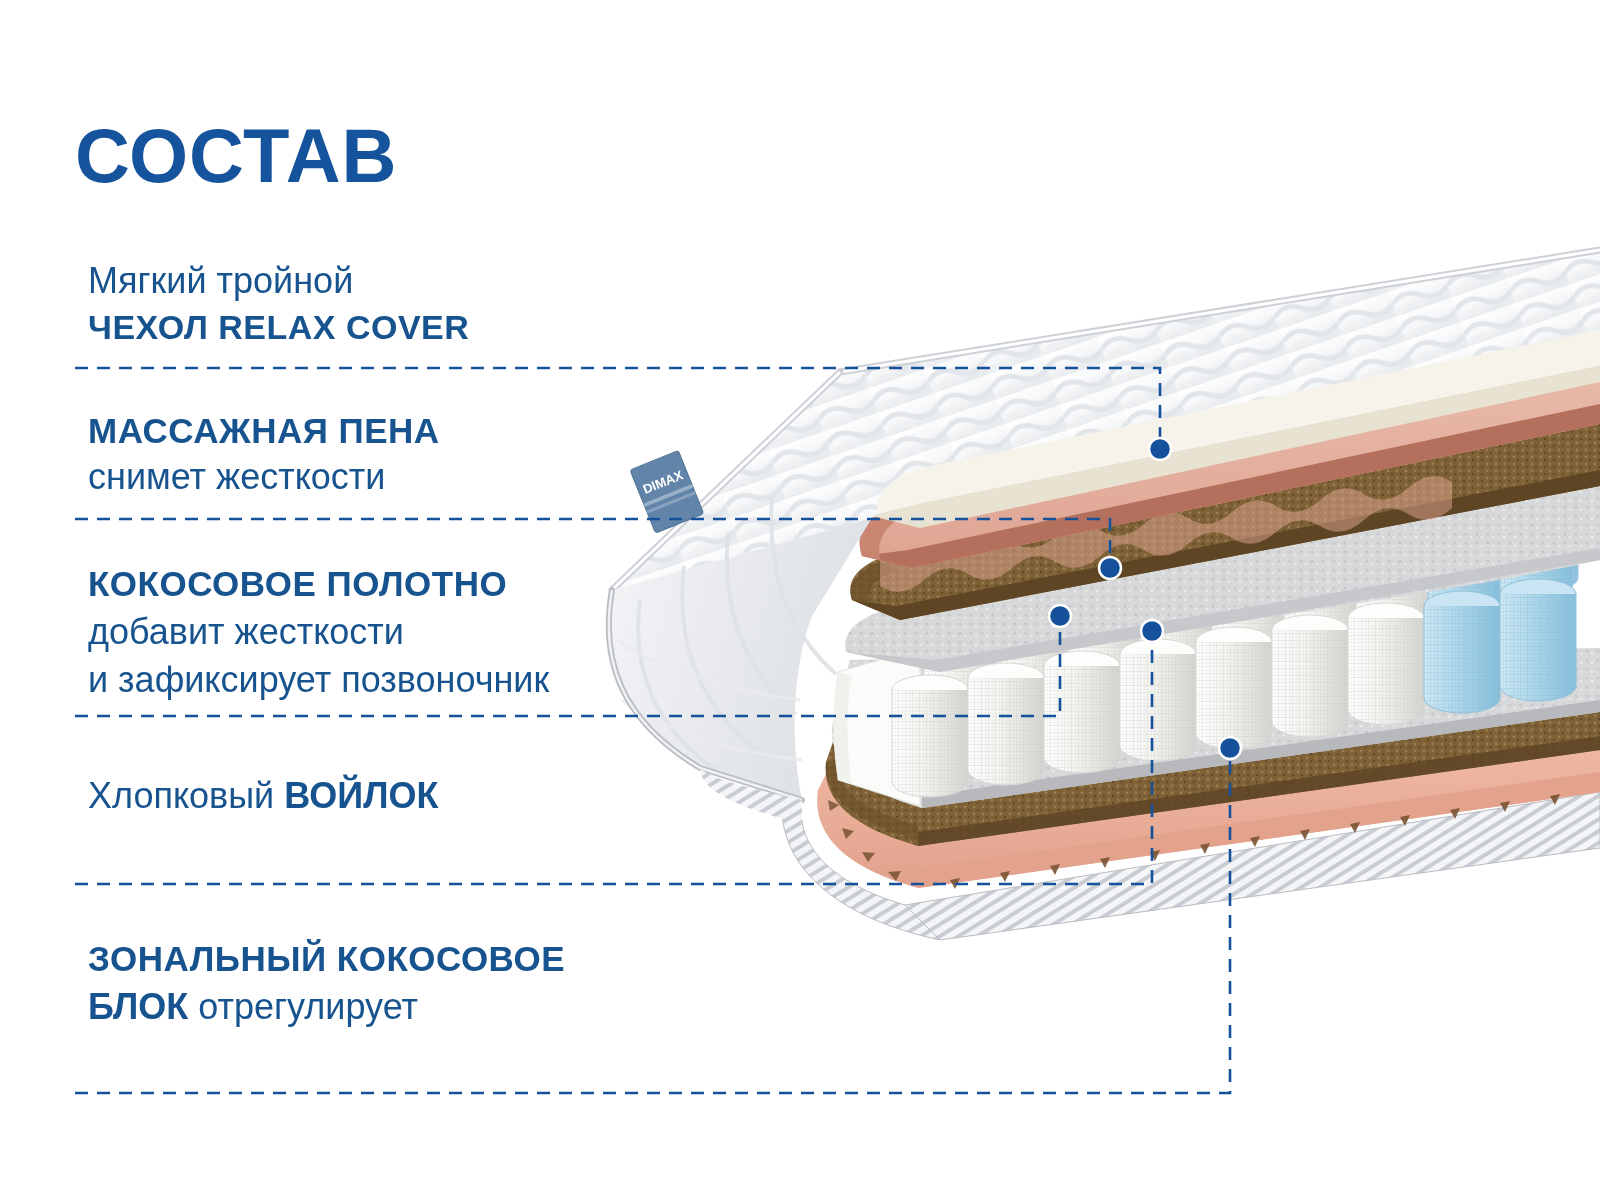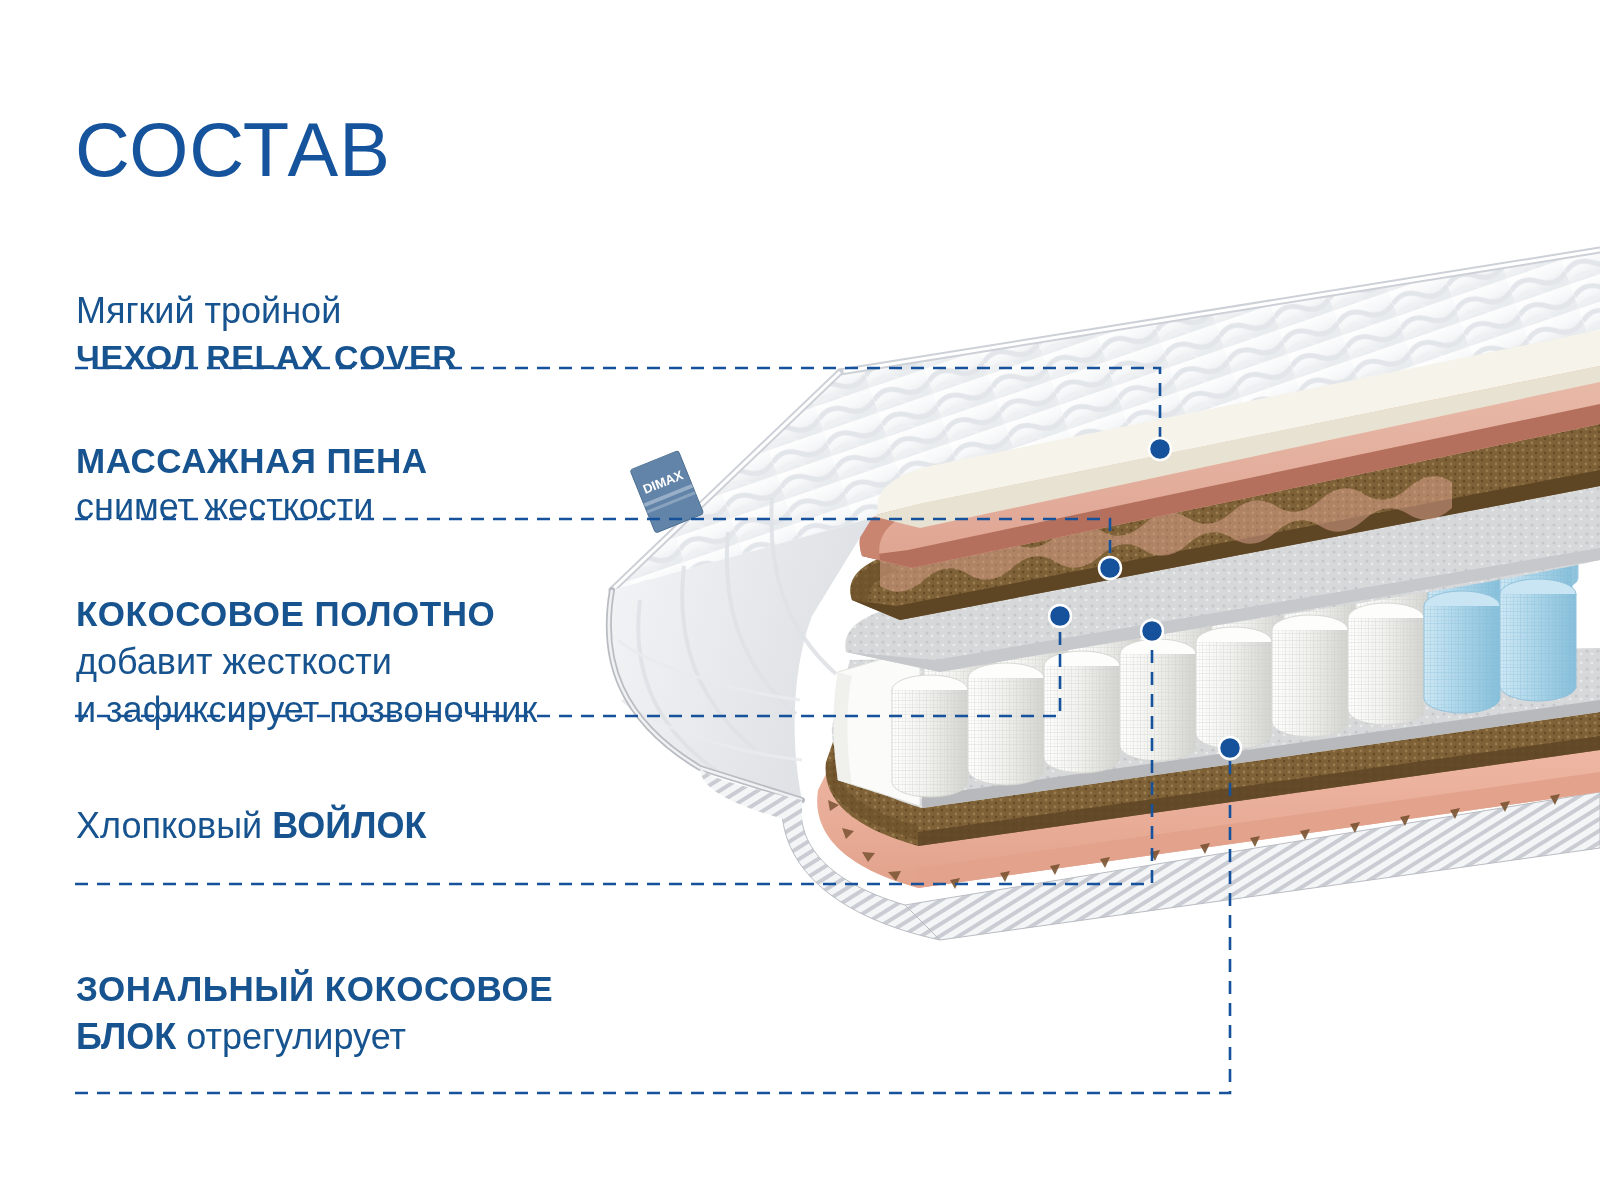--- a/index.html
+++ b/index.html
@@ -8,27 +8,27 @@
     width:1600px;height:1200px;
     font-family:"Liberation Sans", sans-serif;
     color:#17538F;
     position:relative;
     overflow:hidden;
   }
   #stage{position:absolute;left:0;top:0;width:1600px;height:1200px;background:#fff;}
 
   
   .page-title{
-    position:absolute;left:75px;top:112px;
-    font-size:76px;font-weight:normal;letter-spacing:1px;
+    position:absolute;left:75px;top:118px;
+    font-size:76px;font-weight:bold;letter-spacing:1px;
     color:#15539C;line-height:1;
   }
 
   
-  .callout{position:absolute;left:76px;margin-top:30px;}
+  .callout{position:absolute;left:88px;}
   .callout .ln{display:block;white-space:nowrap;}
   .ln.bold{font-weight:bold;}
   .ln.reg{font-weight:normal;}
   .c1{top:258px;font-size:36px;line-height:46px;}
   .c2{top:408px;font-size:36px;line-height:46px;}
   .c3{top:560px;font-size:36px;line-height:48px;}
   .c4{top:772px;font-size:36px;line-height:48px;}
   .c5{top:935px;font-size:36px;line-height:48px;}
   .c1 .ln.bold{font-size:34px;letter-spacing:.5px;}
   .c2 .ln.bold{font-size:35px;letter-spacing:.5px;}

